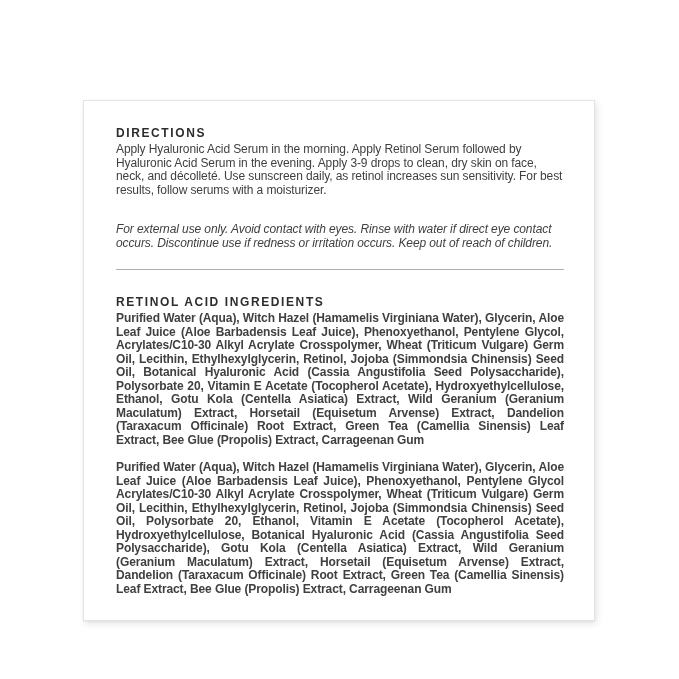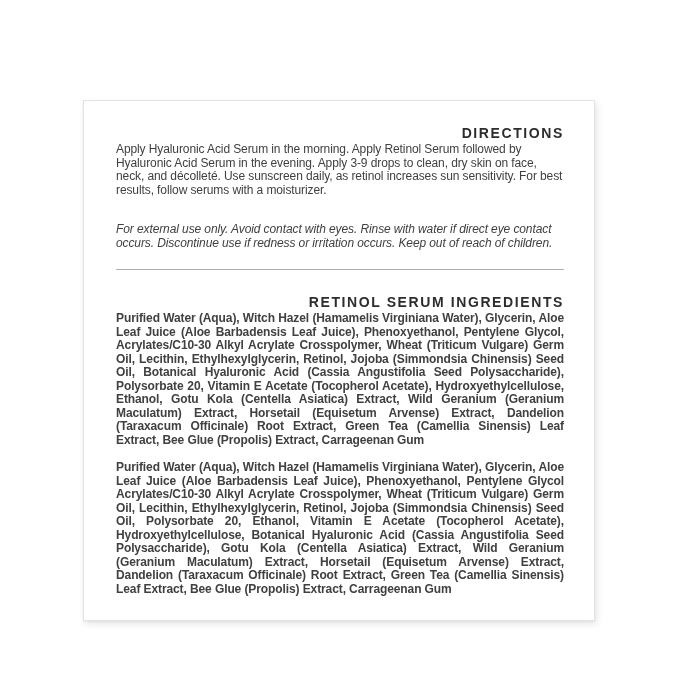--- a/index.html
+++ b/index.html
@@ -28,26 +28,25 @@
     top: 100px;
     width: 512px;
     min-height: 482px;
     background: #ffffff;
     border: 1px solid var(--card-border);
     box-shadow: 2px 3px 7px rgba(0,0,0,0.10), 0 1px 2px rgba(0,0,0,0.05);
     padding: 26px 30px 24px 32px;
   }
   .section-heading {
     margin: 0 0 4px 0;
-    font-size: 14px;
+    font-size: 12px;
     line-height: 12px;
     font-weight: bold;
     letter-spacing: 1.6px;
     color: var(--heading-color);
-    text-align: right;
   }
   .body-text {
     margin: 0;
     font-size: 12px;
     line-height: 13.5px;
     letter-spacing: -0.1px;
     color: var(--body-color);
   }
   .directions-para + .directions-para {
     margin-top: 26px;
@@ -77,21 +76,21 @@
 
   <section class="directions-section">
     <h3 class="section-heading">DIRECTIONS</h3>
     <p class="body-text directions-para">Apply Hyaluronic Acid Serum in the morning. Apply Retinol Serum followed by Hyaluronic Acid Serum in the evening. Apply 3-9 drops to clean, dry skin on face, neck, and décolleté. Use sunscreen daily, as retinol increases sun sensitivity. For best results, follow serums with a moisturizer.</p>
     <p class="body-text directions-para">For external use only. Avoid contact with eyes. Rinse with water if direct eye contact occurs. Discontinue use if redness or irritation occurs. Keep out of reach of children.</p>
   </section>
 
   <hr class="divider">
 
   <section class="ingredients-section">
-    <h3 class="section-heading">RETINOL SERUM INGREDIENTS</h3>
+    <h3 class="section-heading">RETINOL ACID INGREDIENTS</h3>
     <p class="body-text ingredients-text">Purified Water (Aqua), Witch Hazel (Hamamelis Virginiana Water), Glycerin, Aloe Leaf Juice (Aloe Barbadensis Leaf Juice), Phenoxyethanol, Pentylene Glycol, Acrylates/C10-30 Alkyl Acrylate Crosspolymer, Wheat (Triticum Vulgare) Germ Oil, Lecithin, Ethylhexylglycerin, Retinol, Jojoba (Simmondsia Chinensis) Seed Oil, Botanical Hyaluronic Acid (Cassia Angustifolia Seed Polysaccharide), Polysorbate 20, Vitamin E Acetate (Tocopherol Acetate), Hydroxyethylcellulose, Ethanol, Gotu Kola (Centella Asiatica) Extract, Wild Geranium (Geranium Maculatum) Extract, Horsetail (Equisetum Arvense) Extract, Dandelion (Taraxacum Officinale) Root Extract, Green Tea (Camellia Sinensis) Leaf Extract, Bee Glue (Propolis) Extract, Carrageenan Gum</p>
   </section>
 
   <section class="ingredients-section second">
     <p class="body-text ingredients-text">Purified Water (Aqua), Witch Hazel (Hamamelis Virginiana Water), Glycerin, Aloe Leaf Juice (Aloe Barbadensis Leaf Juice), Phenoxyethanol, Pentylene Glycol Acrylates/C10-30 Alkyl Acrylate Crosspolymer, Wheat (Triticum Vulgare) Germ Oil, Lecithin, Ethylhexylglycerin, Retinol, Jojoba (Simmondsia Chinensis) Seed Oil, Polysorbate 20, Ethanol, Vitamin E Acetate (Tocopherol Acetate), Hydroxyethylcellulose, Botanical Hyaluronic Acid (Cassia Angustifolia Seed Polysaccharide), Gotu Kola (Centella Asiatica) Extract, Wild Geranium (Geranium Maculatum) Extract, Horsetail (Equisetum Arvense) Extract, Dandelion (Taraxacum Officinale) Root Extract, Green Tea (Camellia Sinensis) Leaf Extract, Bee Glue (Propolis) Extract, Carrageenan Gum</p>
   </section>
 
 </div>
 
 </body></html>

